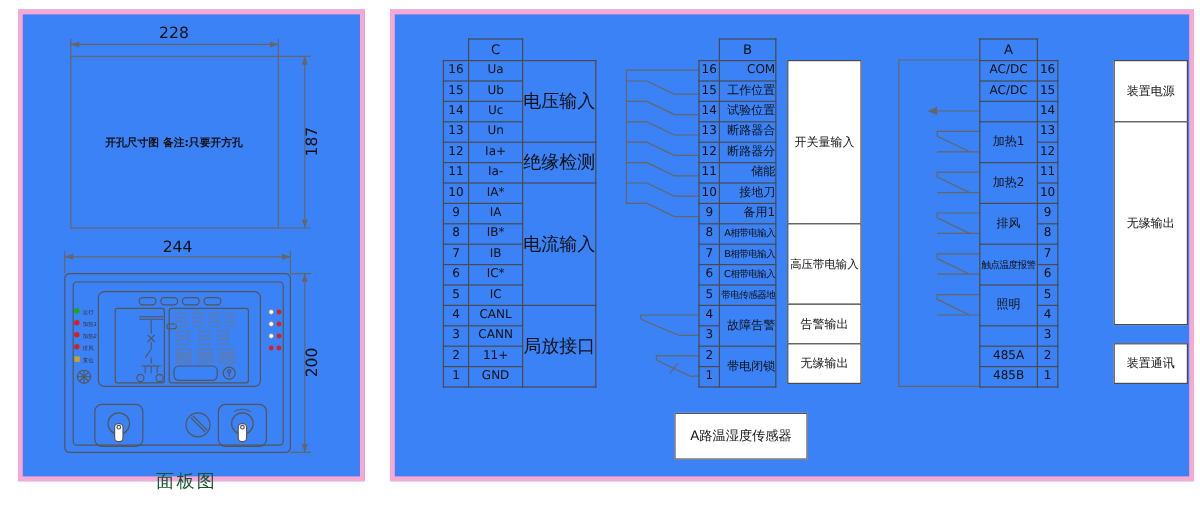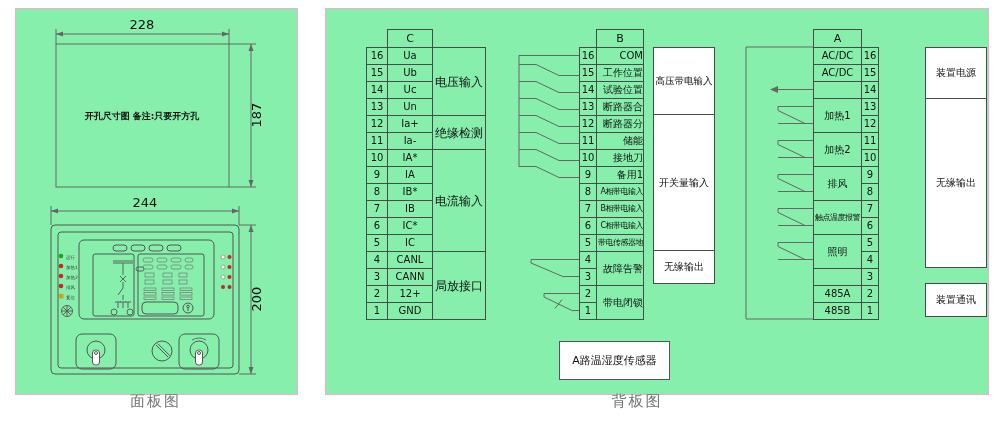--- a/index.html
+++ b/index.html
@@ -1,39 +1,39 @@
 <!DOCTYPE html>
 <html><head>
 <meta charset="utf-8">
 <style>
   html,body{margin:0;padding:0;background:#fff;}
   .stage{position:relative;width:1000px;height:421px;background:#fff;overflow:hidden;
          font-family:"DejaVu Sans","Liberation Sans",sans-serif;color:#111;}
-  .frame{position:absolute;border:1px solid #f9a8d4;background:#86efac;}
+  .frame{position:absolute;border:4px solid #f9a8d4;background:#3b82f6;}
   #left-frame{left:15px;top:8px;width:281px;height:385px;}
   #right-frame{left:325px;top:8px;width:662px;height:385px;}
-  .caption{position:absolute;top:392px;font-size:15px;color:#737373;text-align:center;letter-spacing:2px;}
+  .caption{position:absolute;top:392px;font-size:15px;color:#14532d;text-align:center;letter-spacing:2px;}
   #cap-left{left:15px;width:281px;}
   #cap-right{left:325px;width:624px;}
   svg{position:absolute;left:0;top:0;overflow:visible;}
 
   
   .tblock{border-collapse:collapse;table-layout:fixed;}
   .tblock td{border:1px solid #4a4a4a;text-align:center;vertical-align:middle;padding:0;
              font-size:10px;line-height:1;white-space:nowrap;overflow:hidden;}
   .tblock td.nb{border:none;background:transparent;}
   .tblock td.hdr{font-size:11px;}
   .tblock td.num{font-size:10px;}
   .tblock td.lbl{font-size:10px;}
   .tblock td.lbl.sm{font-size:8px;letter-spacing:-0.5px;}
   .blk{position:absolute;}
   #c-block{left:40px;top:20px;}
   #b-block{left:253px;top:20px;}
   #a-block{left:487px;top:20px;}
-  #c-block .num{width:20px;} #c-block .lbl{width:44px;} #c-block .grp{width:52px;font-size:12px;margin-left:48px;}
+  #c-block .num{width:20px;} #c-block .lbl{width:44px;} #c-block .grp{width:52px;font-size:15px;margin-left:48px;}
   #b-block .num{width:16px;} #b-block .lbl{width:46px;text-align:right;}
   #a-block .lbl{width:47px;} #a-block .num{width:16px;}
   .gcol{position:absolute;top:38px;}
   #b-groups{left:327px;width:62px;}
   #a-groups{left:599px;width:62px;}
   .gbox{box-sizing:border-box;border:1px solid #4a4a4a;display:flex;align-items:center;justify-content:center;
         font-size:10px;text-align:center;margin-top:-1px;background:#fff;}
   .gbox:first-child{margin-top:0;}
   .gspacer{margin-top:-1px;}
   .sensor-box{position:absolute;border:1px solid #555;display:flex;align-items:center;justify-content:center;
@@ -294,21 +294,21 @@
               <td class="num">4</td>
               <td class="lbl" rowspan="1">CANL</td>
               <td class="grp" rowspan="4">局放接口</td>
             </tr>
             <tr style="height: 17px;">
               <td class="num">3</td>
               <td class="lbl" rowspan="1">CANN</td>
             </tr>
             <tr style="height: 17px;">
               <td class="num">2</td>
-              <td class="lbl" rowspan="1">12+</td>
+              <td class="lbl" rowspan="1">11+</td>
             </tr>
             <tr style="height: 17px;">
               <td class="num">1</td>
               <td class="lbl" rowspan="1">GND</td>
             </tr>
           </tbody>
         </table>
       </div>
     <div id="b-block" class="blk">
         <table class="tblock">
@@ -445,28 +445,28 @@
               <td class="num">2</td>
             </tr>
             <tr style="height: 17px;">
               <td class="lbl" rowspan="1">485B</td>
               <td class="num">1</td>
             </tr>
           </tbody>
         </table>
       </div>
     <div id="b-groups" class="gcol">
+        <div class="gbox" style="height: 137px;">开关量输入</div>
         <div class="gbox" style="height: 68px; font-size: 9.5px;">高压带电输入</div>
-        <div class="gbox" style="height: 137px;">开关量输入</div>
+        <div class="gbox" style="height: 34px;">告警输出</div>
         <div class="gbox" style="height: 34px;">无缘输出</div>
       </div>
     <div id="a-groups" class="gcol">
         <div class="gbox" style="height: 52px;">装置电源</div>
         <div class="gbox" style="height: 170px;">无缘输出</div>
         <div class="gspacer" style="height: 17px;"></div>
         <div class="gbox" style="height: 34px;">装置通讯</div>
       </div>
     <div id="sensor-a" class="sensor-box">A路温湿度传感器</div>
   </div>
 
   <div id="cap-left" class="caption">面板图</div>
-  <div id="cap-right" class="caption">背板图</div>
 </div>
 
 </body></html>

